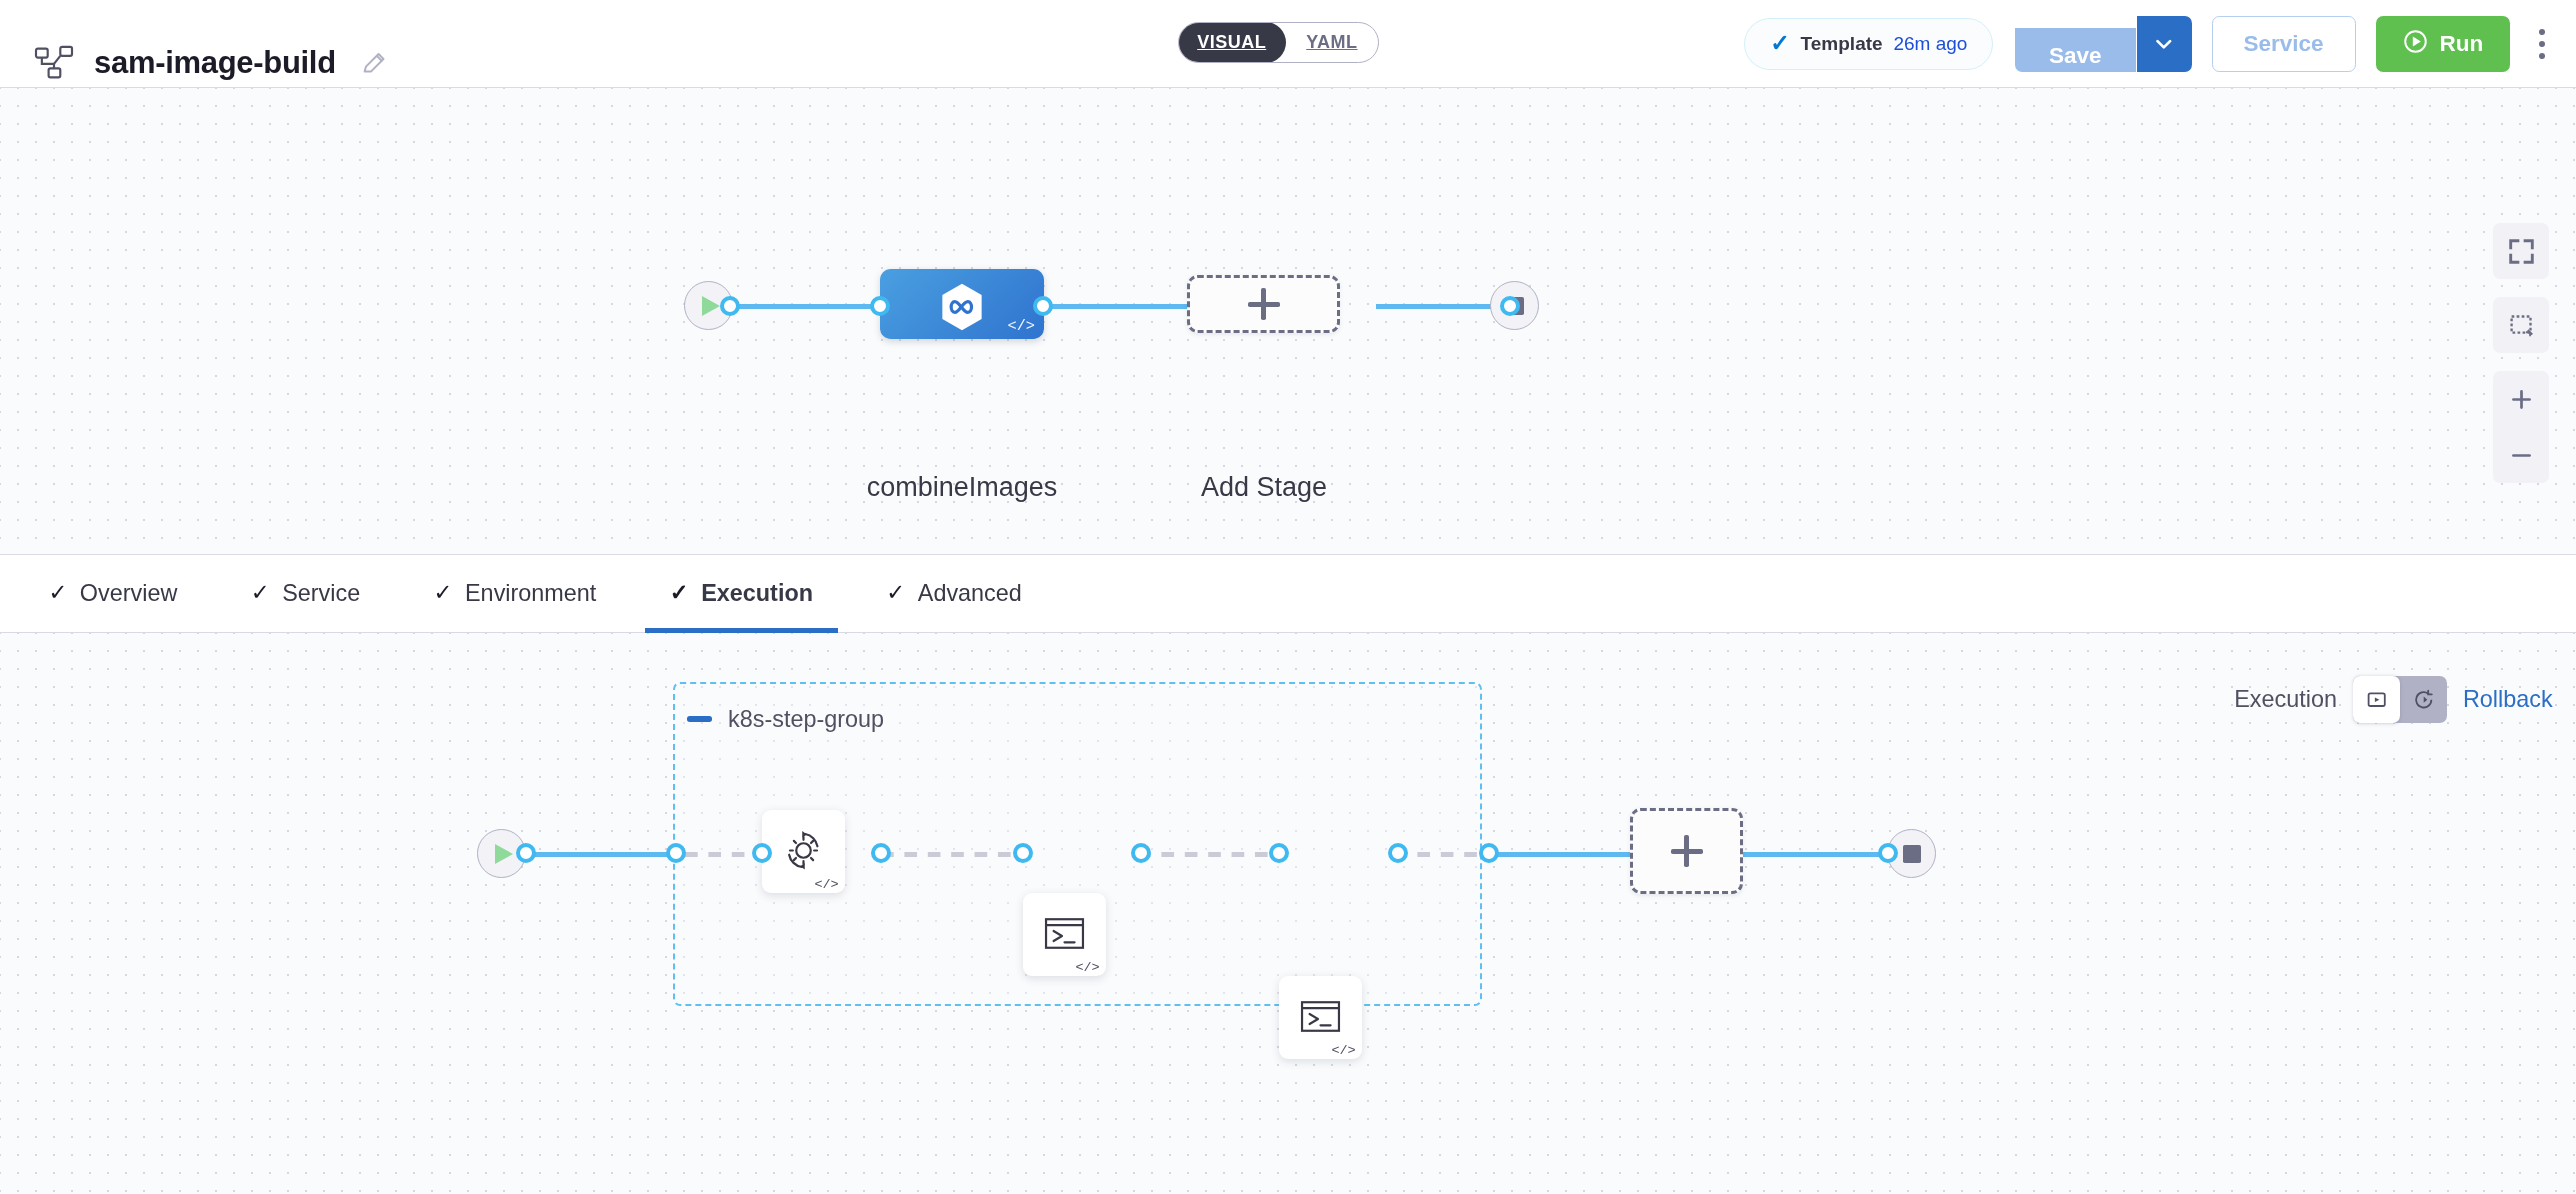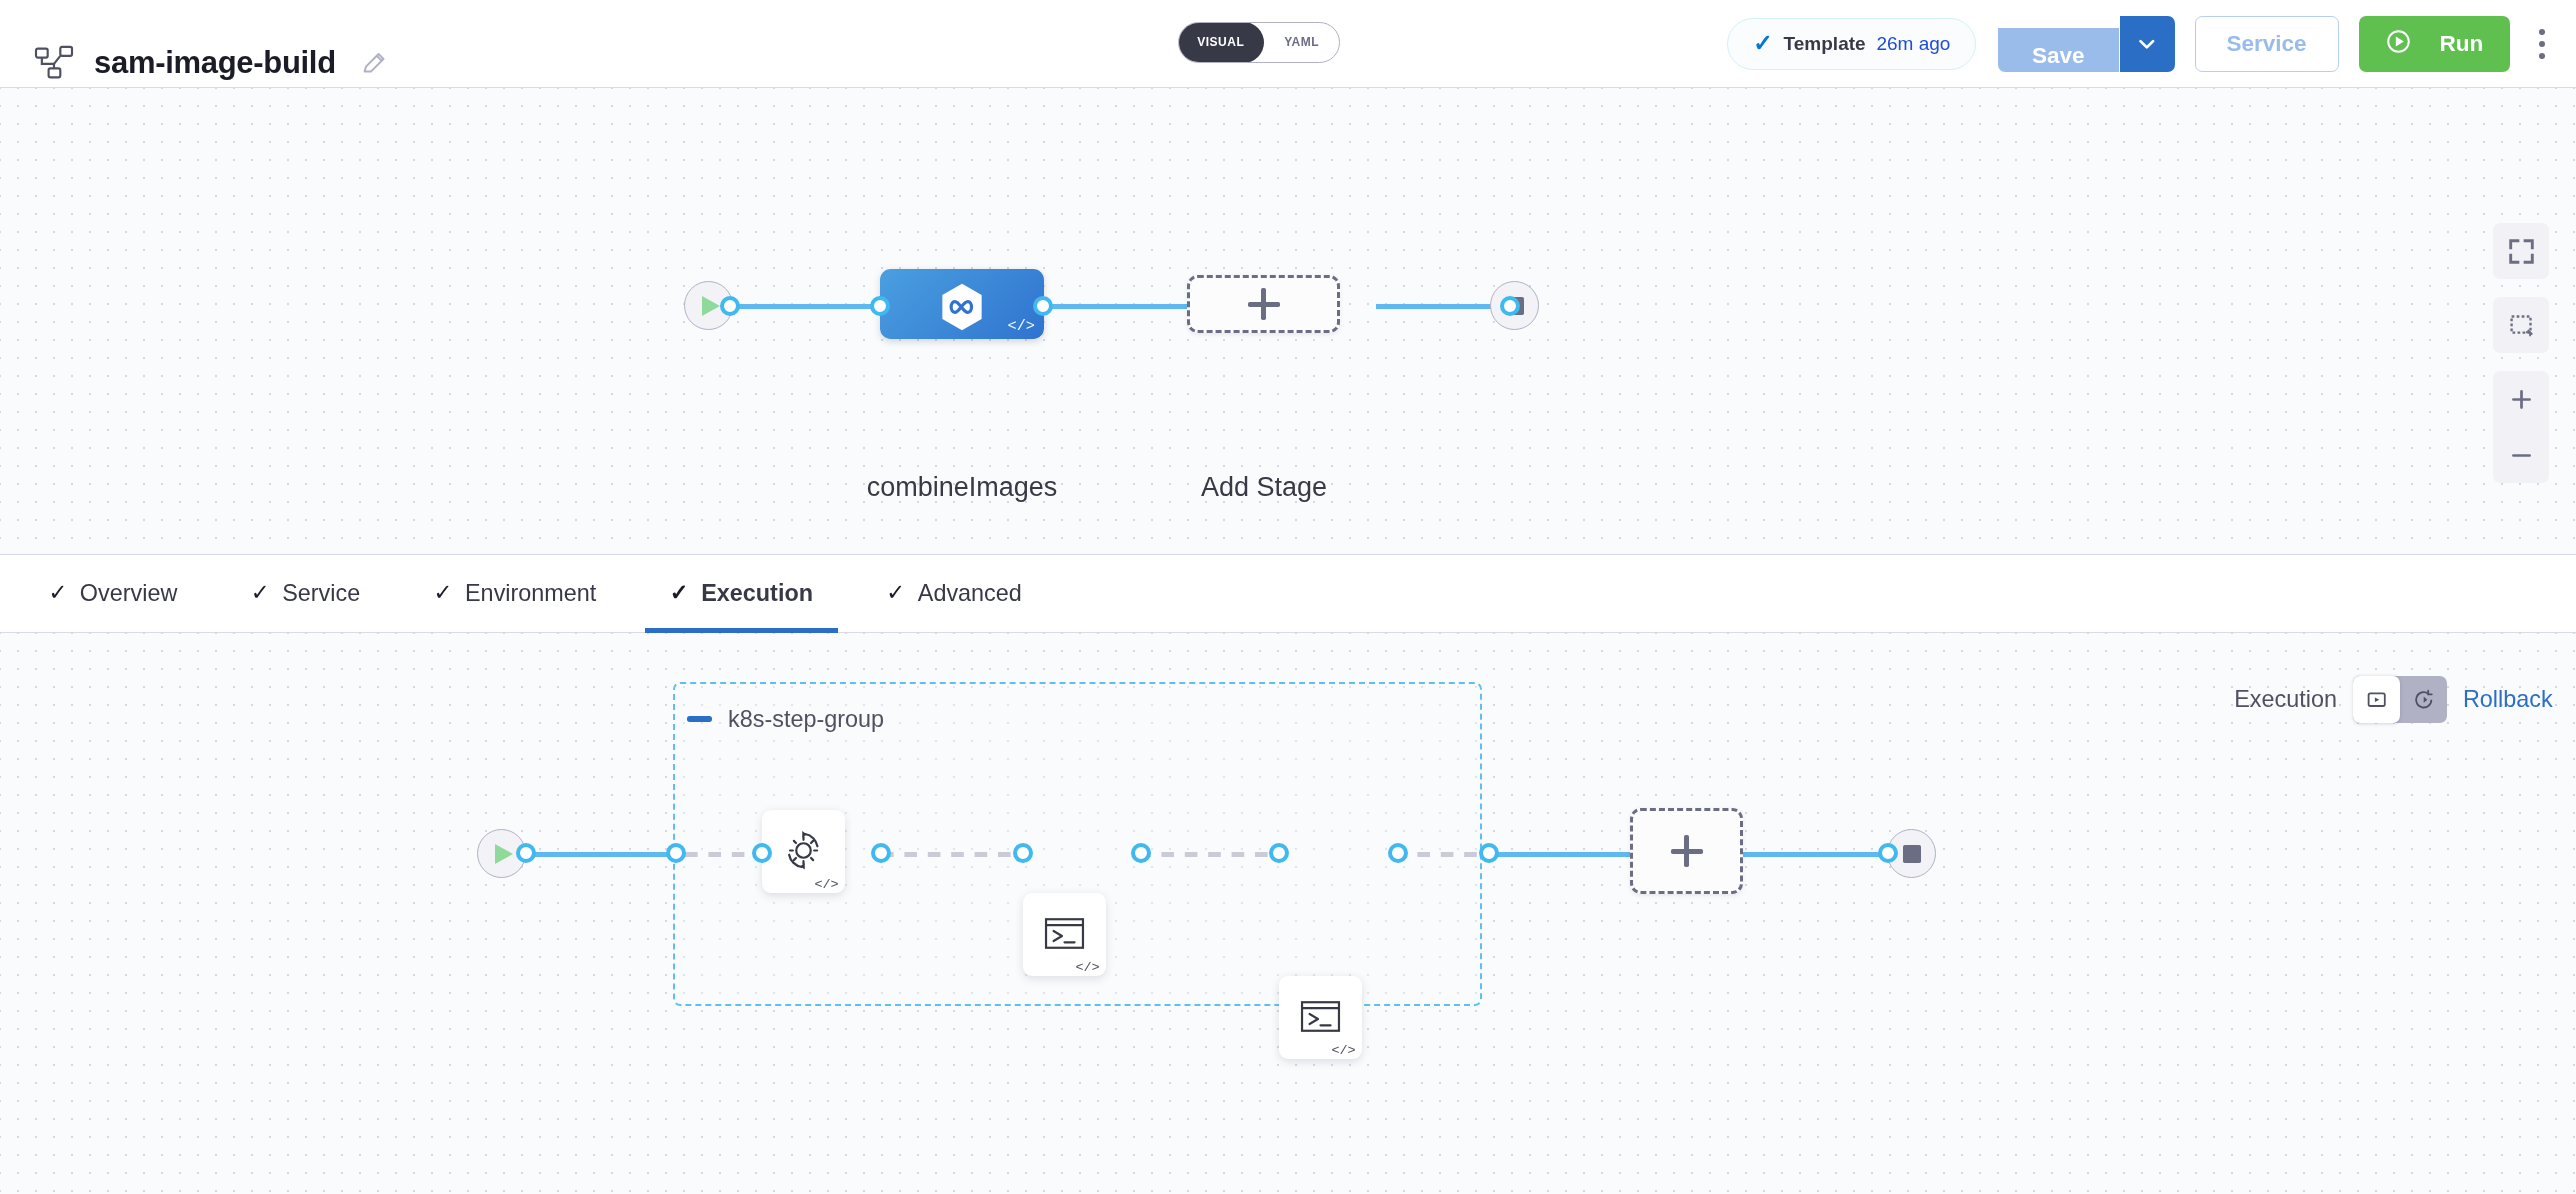--- a/index.html
+++ b/index.html
@@ -29,23 +29,24 @@
 
   .hdr-center {
     position: absolute; left: 1178px; top: 21.6px;
   }
   .vy-toggle {
     display: flex; align-items: center;
     border: 1.8px solid #b0b1c4; border-radius: 21.6px;
     height: 41px; overflow: hidden; background: #fff;
   }
   .vy-seg {
-    font-size: 12px; font-weight: bold; letter-spacing: 0.5px;
+    font-size: 18px; font-weight: bold; letter-spacing: 0.5px;
     padding: 0 20px; height: 41px; line-height: 40px;
     color: #6b6d85;
+    text-decoration: underline;
   }
   .vy-seg.active {
     background: #383946; color: #ffffff;
     border-radius: 21.6px; margin: -1.8px 0 -1.8px -1.8px; height: 41px; line-height: 41px;
   }
 
   .hdr-right {
     position: absolute; right: 23.4px; top: 0; height: 88px;
     display: flex; align-items: center; gap: 0;
   }
@@ -74,21 +75,21 @@
   }
   .discard-btn {
     background: #ffffff; color: #9abcea; font-size: 22.5px; font-weight: bold;
     border: 1.8px solid #b5cff0; border-radius: 7.2px;
     height: 56px; padding: 0 31px; line-height: 52px;
     margin-right: 20px; font-family: inherit;
   }
   .run-btn {
     background: #5fc04f; color: #ffffff; font-size: 22.5px; font-weight: bold;
     border: none; border-radius: 7.2px; height: 56px; padding: 0 27px;
-    display: flex; align-items: center; gap: 29px; font-family: inherit;
+    display: flex; align-items: center; gap: 12px; font-family: inherit;
     margin-right: 21.6px;
   }
   .kebab { display: flex; flex-direction: column; gap: 5.4px; padding: 9px 7.2px; }
   .kebab i { width: 6.3px; height: 6.3px; border-radius: 50%; background: #6b6d85; display:block; }
 
   
   .dotgrid {
     background-color: #fafbfc;
     background-image: radial-gradient(#d6d7e2 1.1px, transparent 1.2px);
     background-size: 18px 18px;

